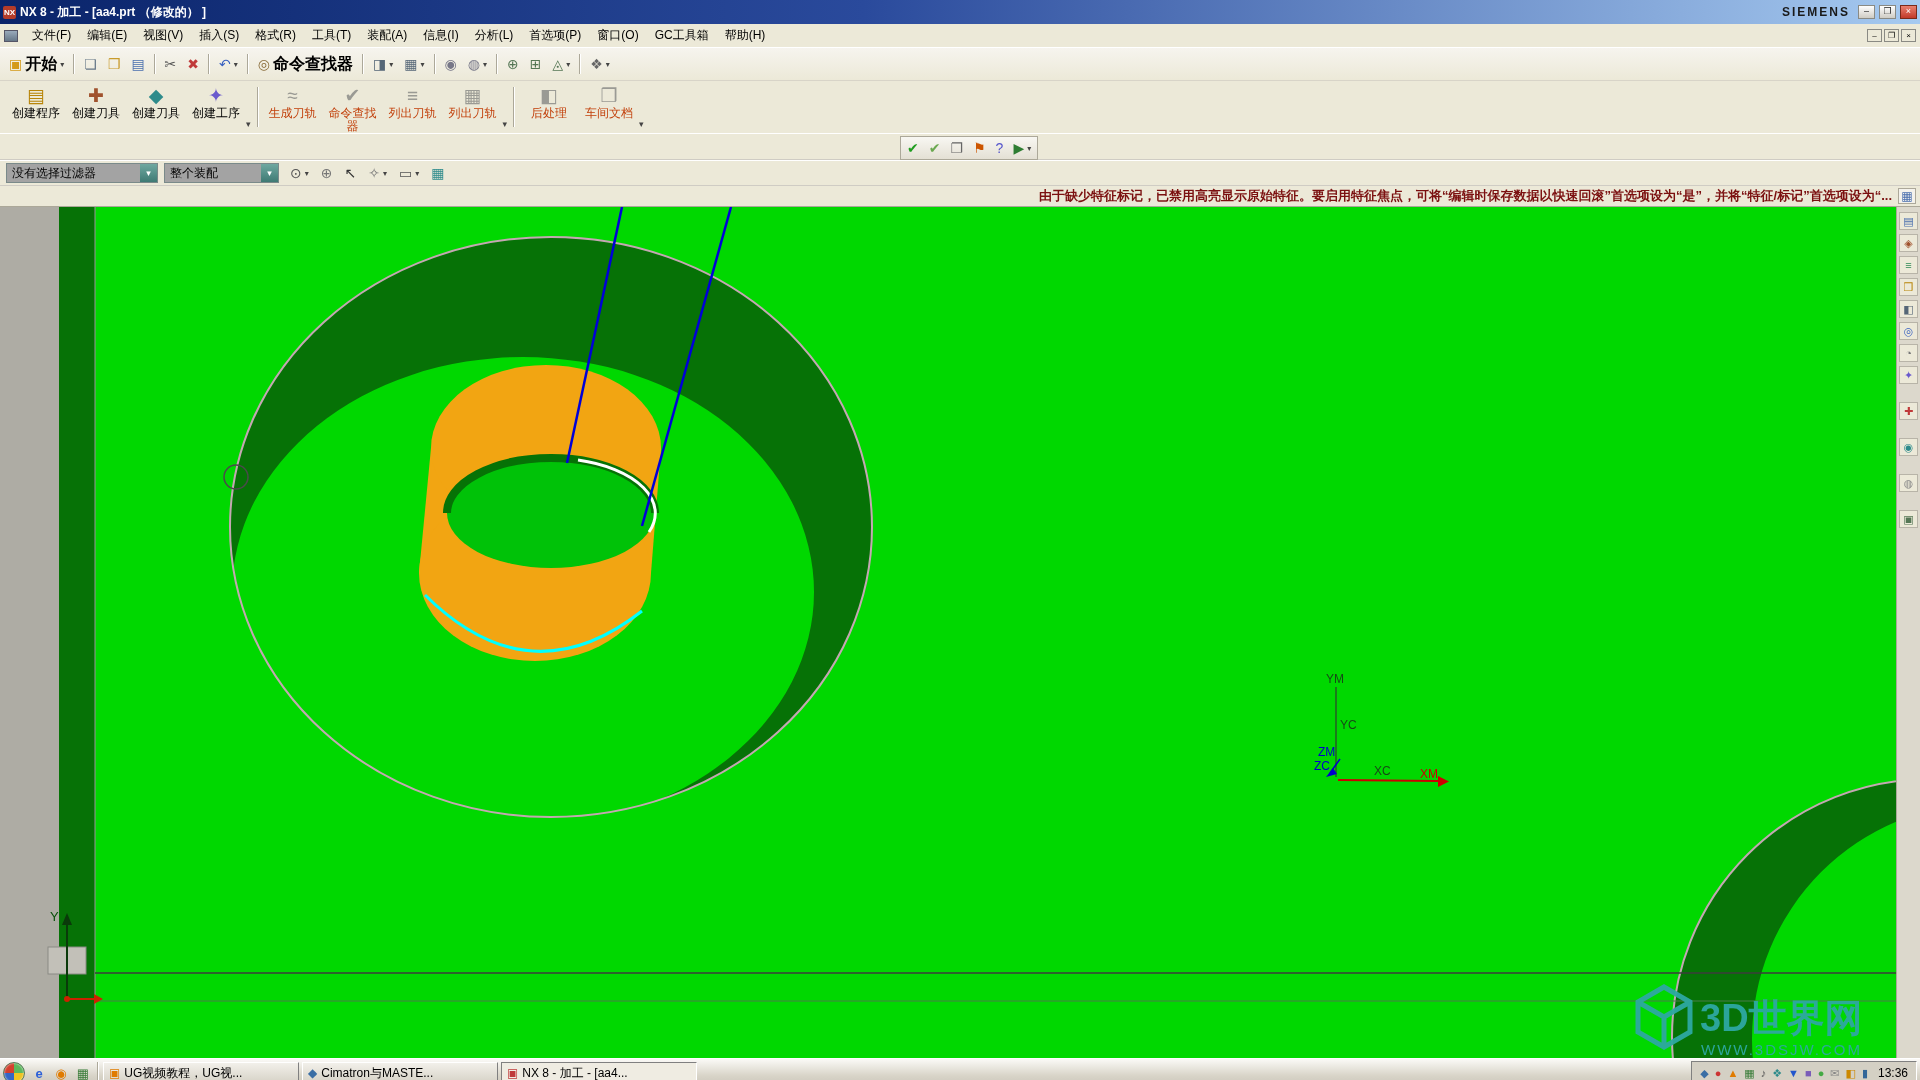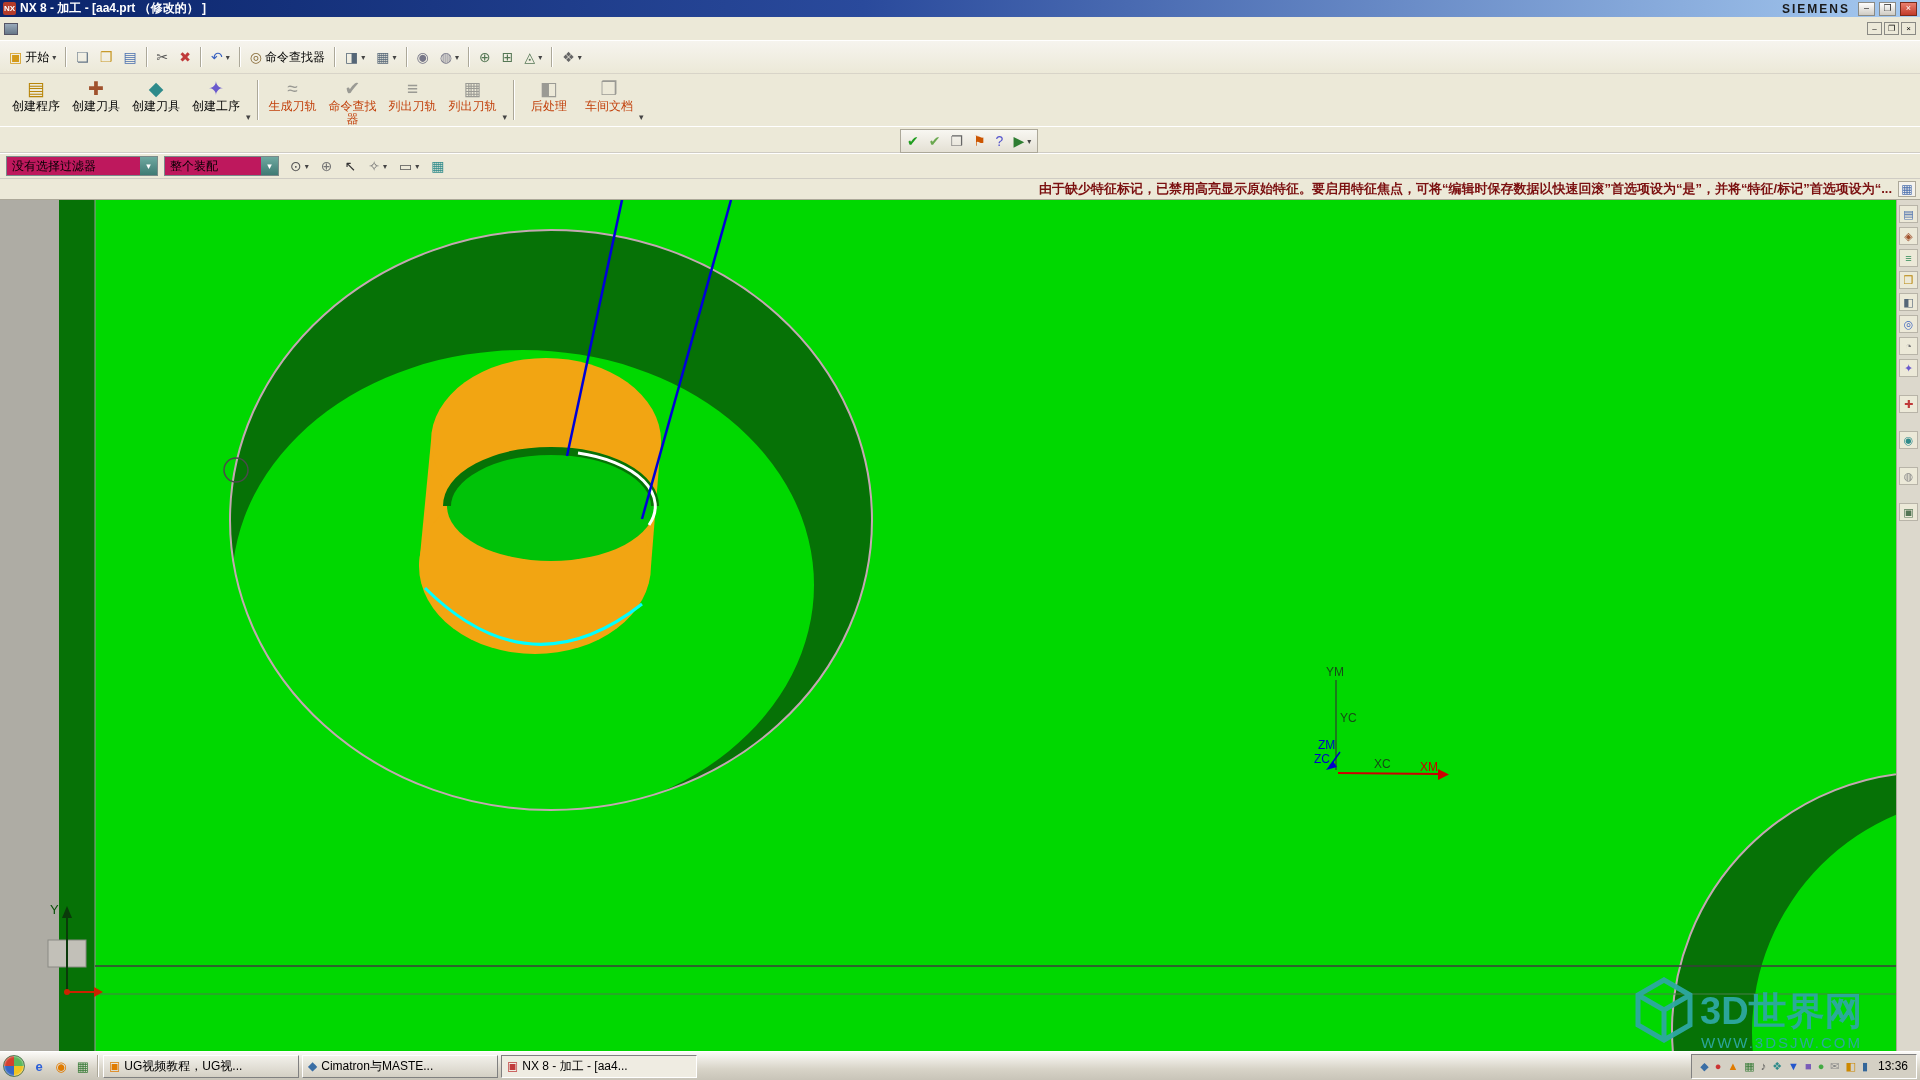--- a/index.html
+++ b/index.html
@@ -1,55 +1,55 @@
 <!DOCTYPE html>
 <html><head>
 <meta charset="utf-8">
 <style>
 *{margin:0;padding:0;box-sizing:border-box;}
 body{width:1920px;height:1080px;overflow:hidden;font-family:"Liberation Sans","DejaVu Sans",sans-serif;font-size:12px;color:#000;background:#ece9d8;}
 i,b,u{font-style:normal;font-weight:normal;text-decoration:none;}
 .spacer{flex:1;}
 
-.titlebar{height:17px;display:flex;align-items:center;gap:4px;padding:8px 3px;background:linear-gradient(90deg,#0a246a 0%,#2a4a9c 45%,#a6caf0 100%);}
+.titlebar{height:24px;display:flex;align-items:center;gap:4px;padding:8px 3px;background:linear-gradient(90deg,#0a246a 0%,#2a4a9c 45%,#a6caf0 100%);}
 .app-icon{width:13px;height:13px;background:#b43c2a;color:#fff;font-size:8px;font-weight:bold;display:inline-flex;align-items:center;justify-content:center;border-radius:2px;}
 .title{color:#fff;font-weight:bold;white-space:nowrap;}
 .brand{color:#1a1a1a;font-weight:bold;letter-spacing:2px;margin-right:4px;}
 .winbtn{width:17px;height:14px;background:linear-gradient(#fefefe,#cfccc4);border:1px solid #8a8a84;font-size:9px;line-height:11px;text-align:center;color:#222;}
 .winbtn.close{background:linear-gradient(#e9806f,#c23a2a);color:#fff;border-color:#7a2a1a;}
 
 .menubar{height:24px;display:flex;align-items:center;padding:0 4px;border-bottom:1px solid #fff;background:#ece9d8;}
 .menus{display:flex;}
 .menu-item{padding:4px 8px;white-space:nowrap;}
 .mdi-icon{width:14px;height:12px;border:1px solid #556;background:linear-gradient(#9ab,#678);margin-right:6px;}
 .mdibtn{width:15px;height:13px;border:1px solid #8a8a84;background:#ece9d8;font-size:8px;line-height:11px;text-align:center;margin-left:2px;}
 
 .tb1{height:33px;display:flex;align-items:center;padding:0 4px;gap:1px;border-bottom:1px solid #d8d4c8;background:linear-gradient(#f6f4ee,#ece9d8);}
 .tbico{display:inline-flex;align-items:center;gap:3px;padding:3px 4px;border:1px solid transparent;}
 .tbico i{font-size:14px;line-height:14px;}
-.tbico b{font-size:12px;white-space:nowrap;}
+.tbico b{font-size:16px;white-space:nowrap;font-weight:bold;}
 .tbico u{font-size:8px;color:#444;}
 .tbico i:empty,.tbico b:empty,.tbico u:empty{display:none;}
 .tb-sep{width:2px;height:20px;margin:0 3px;border-left:1px solid #aca899;border-right:1px solid #fff;}
 
 .mtb{height:52px;display:flex;align-items:center;padding:0 6px;background:#ece9d8;}
 .mtb-group{display:flex;}
 .mtb-btn{width:60px;height:48px;display:flex;flex-direction:column;align-items:center;justify-content:flex-start;padding-top:3px;gap:1px;}
 .mtb-ico{font-size:19px;line-height:20px;}
 .mtb-label{font-size:12px;line-height:13px;width:56px;text-align:center;}
 .mtb-btn.disabled .mtb-label{color:#c2410c;}
 .mtb-caret{font-size:9px;color:#444;align-self:flex-end;margin:0 2px 4px 0;}
 .vsep{width:2px;height:40px;margin:0 4px;border-left:1px solid #aca899;border-right:1px solid #fff;}
 
 .minirow{height:27px;background:#ece9d8;border-top:1px solid #fff;border-bottom:1px solid #cfccc4;position:relative;}
 .quickbar{position:absolute;left:900px;top:2px;display:flex;align-items:center;border:1px solid #aca899;background:linear-gradient(#f8f7f2,#e4e0d4);padding:1px 2px;gap:2px;}
 .quickbar .tbico{padding:2px 3px;}
 
 .selbar{height:26px;display:flex;align-items:center;gap:6px;padding:0 6px;background:#ece9d8;border-top:1px solid #fff;border-bottom:1px solid #cfccc4;}
-.combo{display:flex;align-items:center;height:20px;background:#be185d;border:1px solid #7a8a8a;}
+.combo{display:flex;align-items:center;height:20px;background:#a3a3a3;border:1px solid #7a8a8a;}
 .combo-val{padding:0 5px;flex:1;font-size:12px;white-space:nowrap;overflow:hidden;}
 .combo-btn{width:17px;height:18px;background:linear-gradient(#6fa8a0,#3f7a74);color:#fff;font-size:9px;display:flex;align-items:center;justify-content:center;}
 .combo.filter{width:152px;}
 .combo.scope{width:115px;}
 .selicons{display:flex;align-items:center;gap:2px;}
 
 .msgbar{height:21px;display:flex;align-items:center;justify-content:flex-end;gap:6px;padding:0 4px;background:#ece9d8;border-bottom:1px solid #aca899;}
 .msg-text{font-weight:bold;color:#7b1010;font-size:13px;white-space:nowrap;padding-left:7px;}
 .msg-ico{width:18px;height:16px;font-size:12px;color:#4a6fae;text-align:center;border:1px solid #aca899;background:#f4f2ec;line-height:14px;}
 
@@ -86,20 +86,36 @@
   <span class="title">NX 8 - 加工 - [aa4.prt （修改的） ]</span>
   <span class="spacer"></span>
   <span class="brand">SIEMENS</span>
   <span class="winbtn">–</span>
   <span class="winbtn">❐</span>
   <span class="winbtn close">×</span>
 </div>
 
 <div class="menubar">
   <span class="mdi-icon"></span>
+  <div class="menus">
+
+  <span class="menu-item">文件(F)</span>
+      <span class="menu-item">编辑(E)</span>
+      <span class="menu-item">视图(V)</span>
+      <span class="menu-item">插入(S)</span>
+      <span class="menu-item">格式(R)</span>
+      <span class="menu-item">工具(T)</span>
+      <span class="menu-item">装配(A)</span>
+      <span class="menu-item">信息(I)</span>
+      <span class="menu-item">分析(L)</span>
+      <span class="menu-item">首选项(P)</span>
+      <span class="menu-item">窗口(O)</span>
+      <span class="menu-item">GC工具箱</span>
+      <span class="menu-item">帮助(H)</span>
+    </div>
   <span class="spacer"></span>
   <span class="mdibtn">–</span>
   <span class="mdibtn">❐</span>
   <span class="mdibtn">×</span>
 </div>
 
 <div class="tb1">
 
     <span class="tbico">
       <i style="color: rgb(212, 154, 26);">▣</i>

